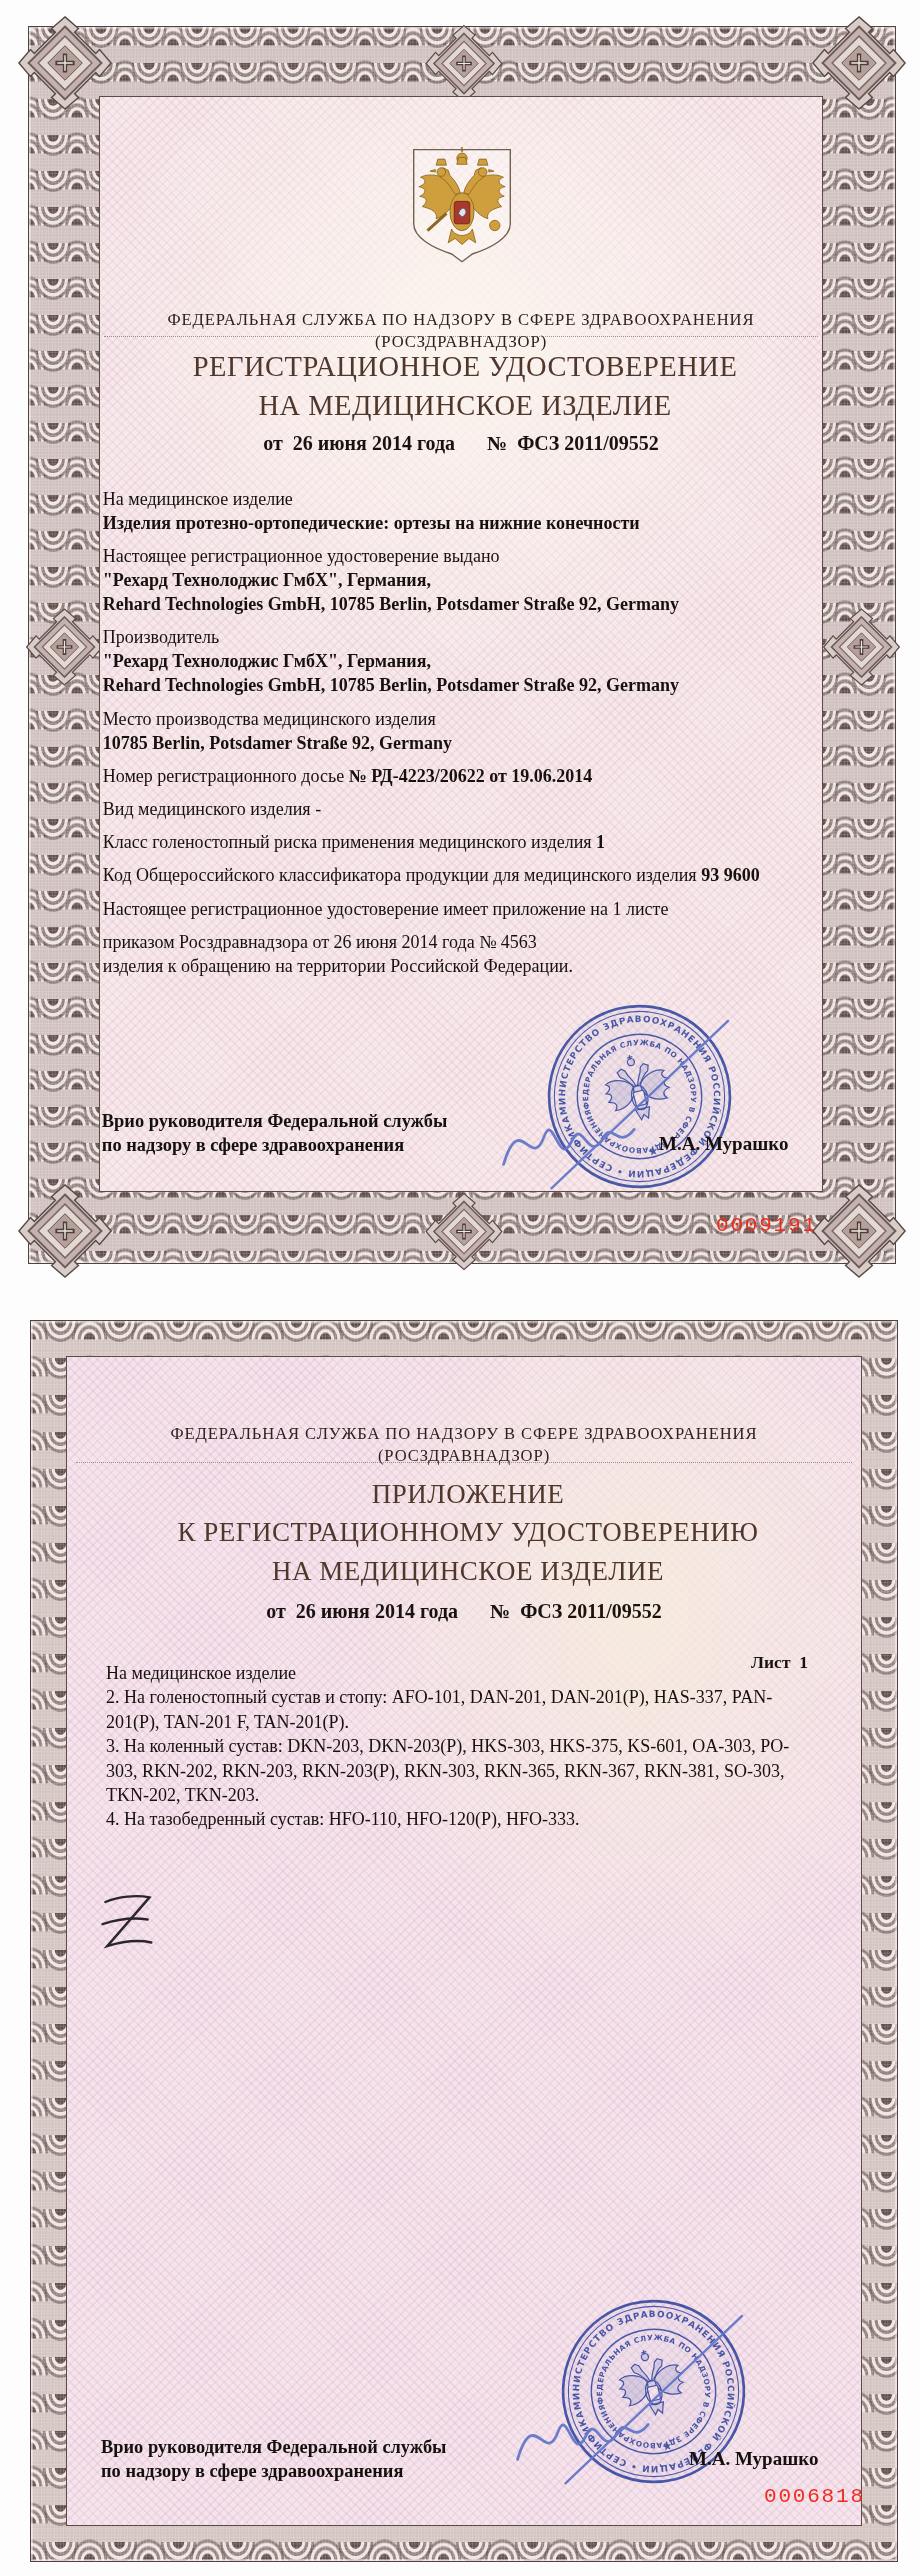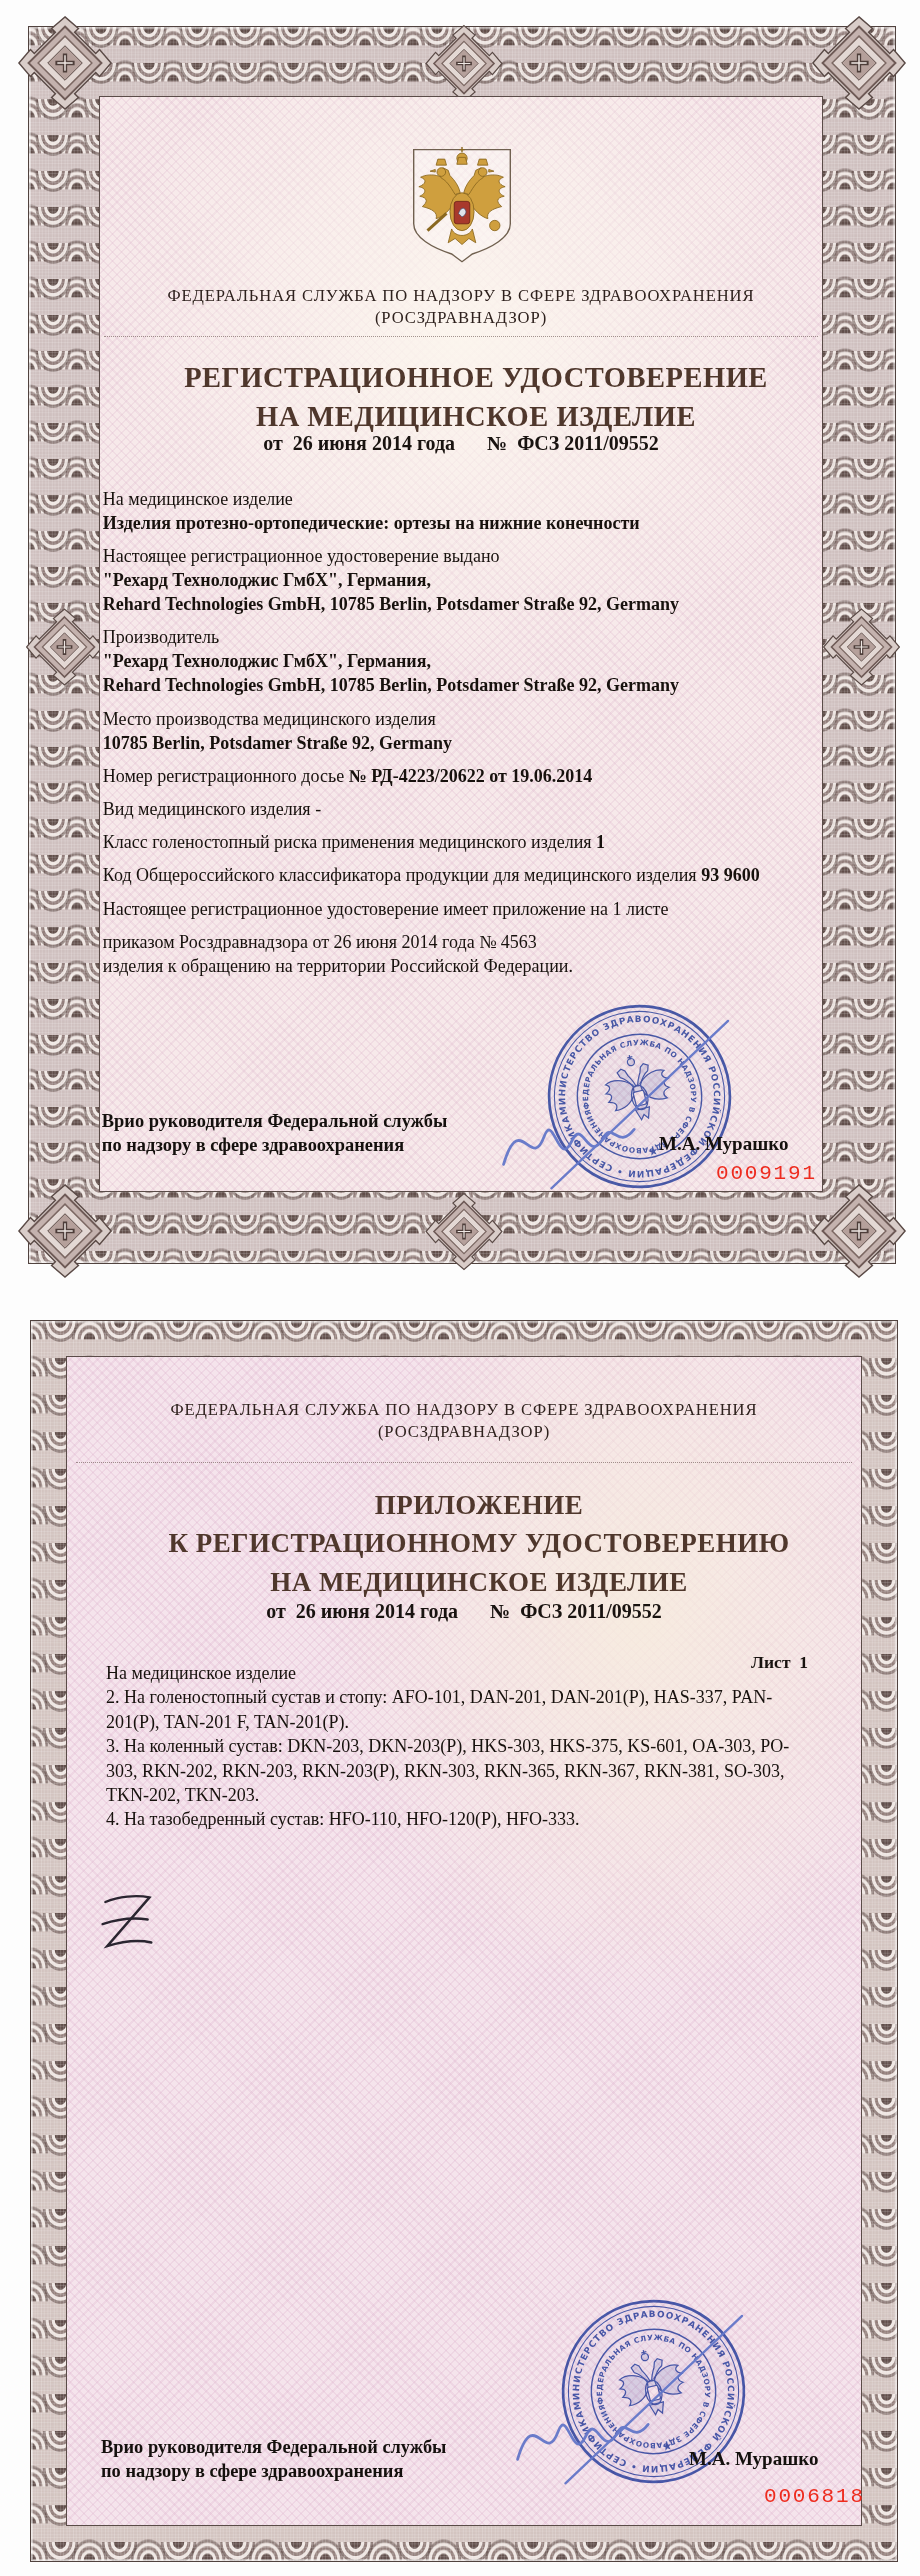--- a/index.html
+++ b/index.html
@@ -24,24 +24,24 @@
       repeating-linear-gradient(45deg, rgba(214,170,196,.20) 0 1.8px, transparent 1.8px 6.4px),
       repeating-linear-gradient(-45deg, rgba(214,170,196,.20) 0 1.8px, transparent 1.8px 6.4px);}
   .content2{left:35px;top:35px;right:35px;bottom:35px;border-width:1.4px;
     background-color:#f5e4ec;
     background-image:
       radial-gradient(ellipse 60% 50% at 72% 22%, rgba(247,236,222,.9), rgba(247,236,222,0) 65%),
       repeating-linear-gradient(45deg, rgba(216,168,198,.22) 0 1.8px, transparent 1.8px 6.4px),
       repeating-linear-gradient(-45deg, rgba(216,168,198,.22) 0 1.8px, transparent 1.8px 6.4px);}
   .orn{position:absolute;pointer-events:none;}
   .abs{position:absolute;}
-  .center{width:100%;text-align:center;}
+  .center{width:100%;text-align:center;margin-top:24px;}
   .agency{font-size:16.6px;line-height:1.32;letter-spacing:0.9px;color:#2e211d;}
   .dashed{border-top:1.8px dotted rgba(105,85,80,.6);height:0;}
-  .title{font-weight:bold;color:#4f372c;letter-spacing:0.5px;margin:15px;text-align:center;width:100%;}
+  .title{font-weight:normal;color:#4f372c;letter-spacing:0.5px;margin:4px;text-align:center;width:100%;}
   .t-big{font-size:28.5px;}
   .t-med{font-size:27px;}
   .daterow{display:flex;justify-content:center;gap:32px;width:100%;font-weight:bold;font-size:20px;color:#191310;}
   .daterow span{white-space:pre;}
   .bodytext{font-size:18px;line-height:24px;color:#17110d;}
   .grp{margin:0 0 9.2px 0;}
   .rg{font-weight:normal;}
   .bd{font-weight:bold;}
   .body2 .grp{margin:0;line-height:24.4px;}
   .sigtitle{font-weight:bold;font-size:18.4px;line-height:1.32;color:#14100d;}
@@ -219,21 +219,21 @@
     </svg>
 
     <svg class="abs sigsvg" style="left:396px;top:911px;width:258px;height:184px" viewBox="0 0 280 200">
       <g stroke="#6377c9" stroke-width="3" fill="none" stroke-linecap="round" opacity=".95">
         <path d="M8,170 C26,110 38,178 52,140 C62,112 68,175 82,145 C94,118 100,170 116,142 C126,122 132,155 150,132"></path>
         <path d="M60,196 L252,14" stroke-width="2.5"></path>
       </g>
     </svg>
 
     <div class="abs signame" style="left:559px;top:1036px">М.А. Мурашко</div>
-    <div class="abs serial" style="left:616px;top:1065px">0009191</div>
+    <div class="abs serial" style="left:616px;top:1117px">0009191</div>
   </div>
 </section>
 
 <section class="page page2">
   <div class="content content2">
     <div class="abs center agency" style="top:42px">
       <div>ФЕДЕРАЛЬНАЯ СЛУЖБА ПО НАДЗОРУ В СФЕРЕ ЗДРАВООХРАНЕНИЯ</div>
       <div>(РОСЗДРАВНАДЗОР)</div>
     </div>
 

